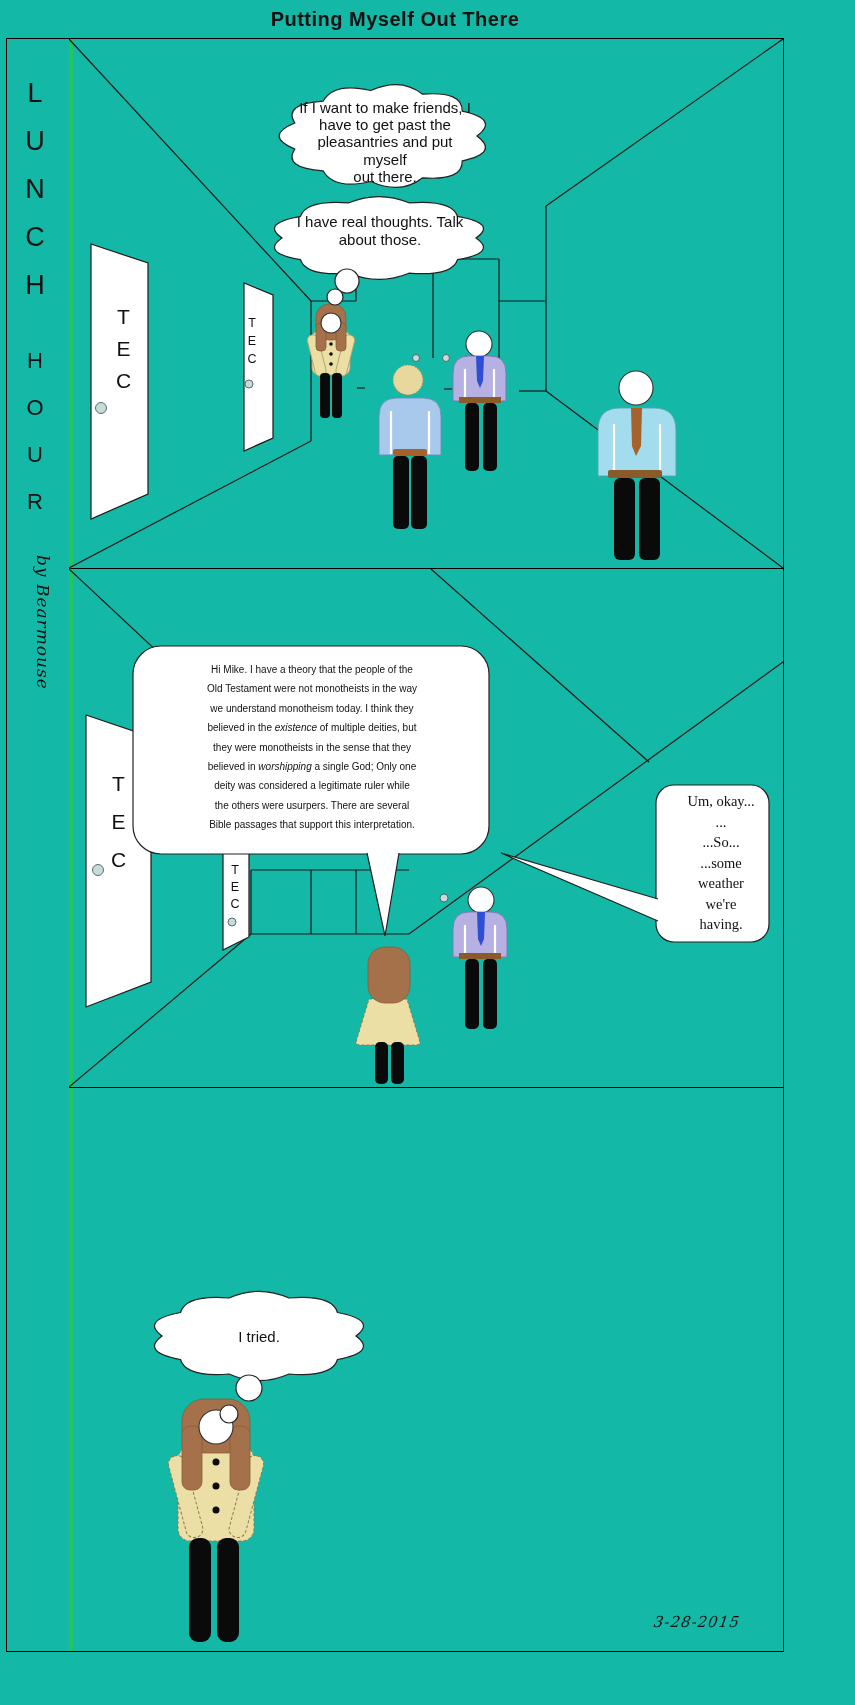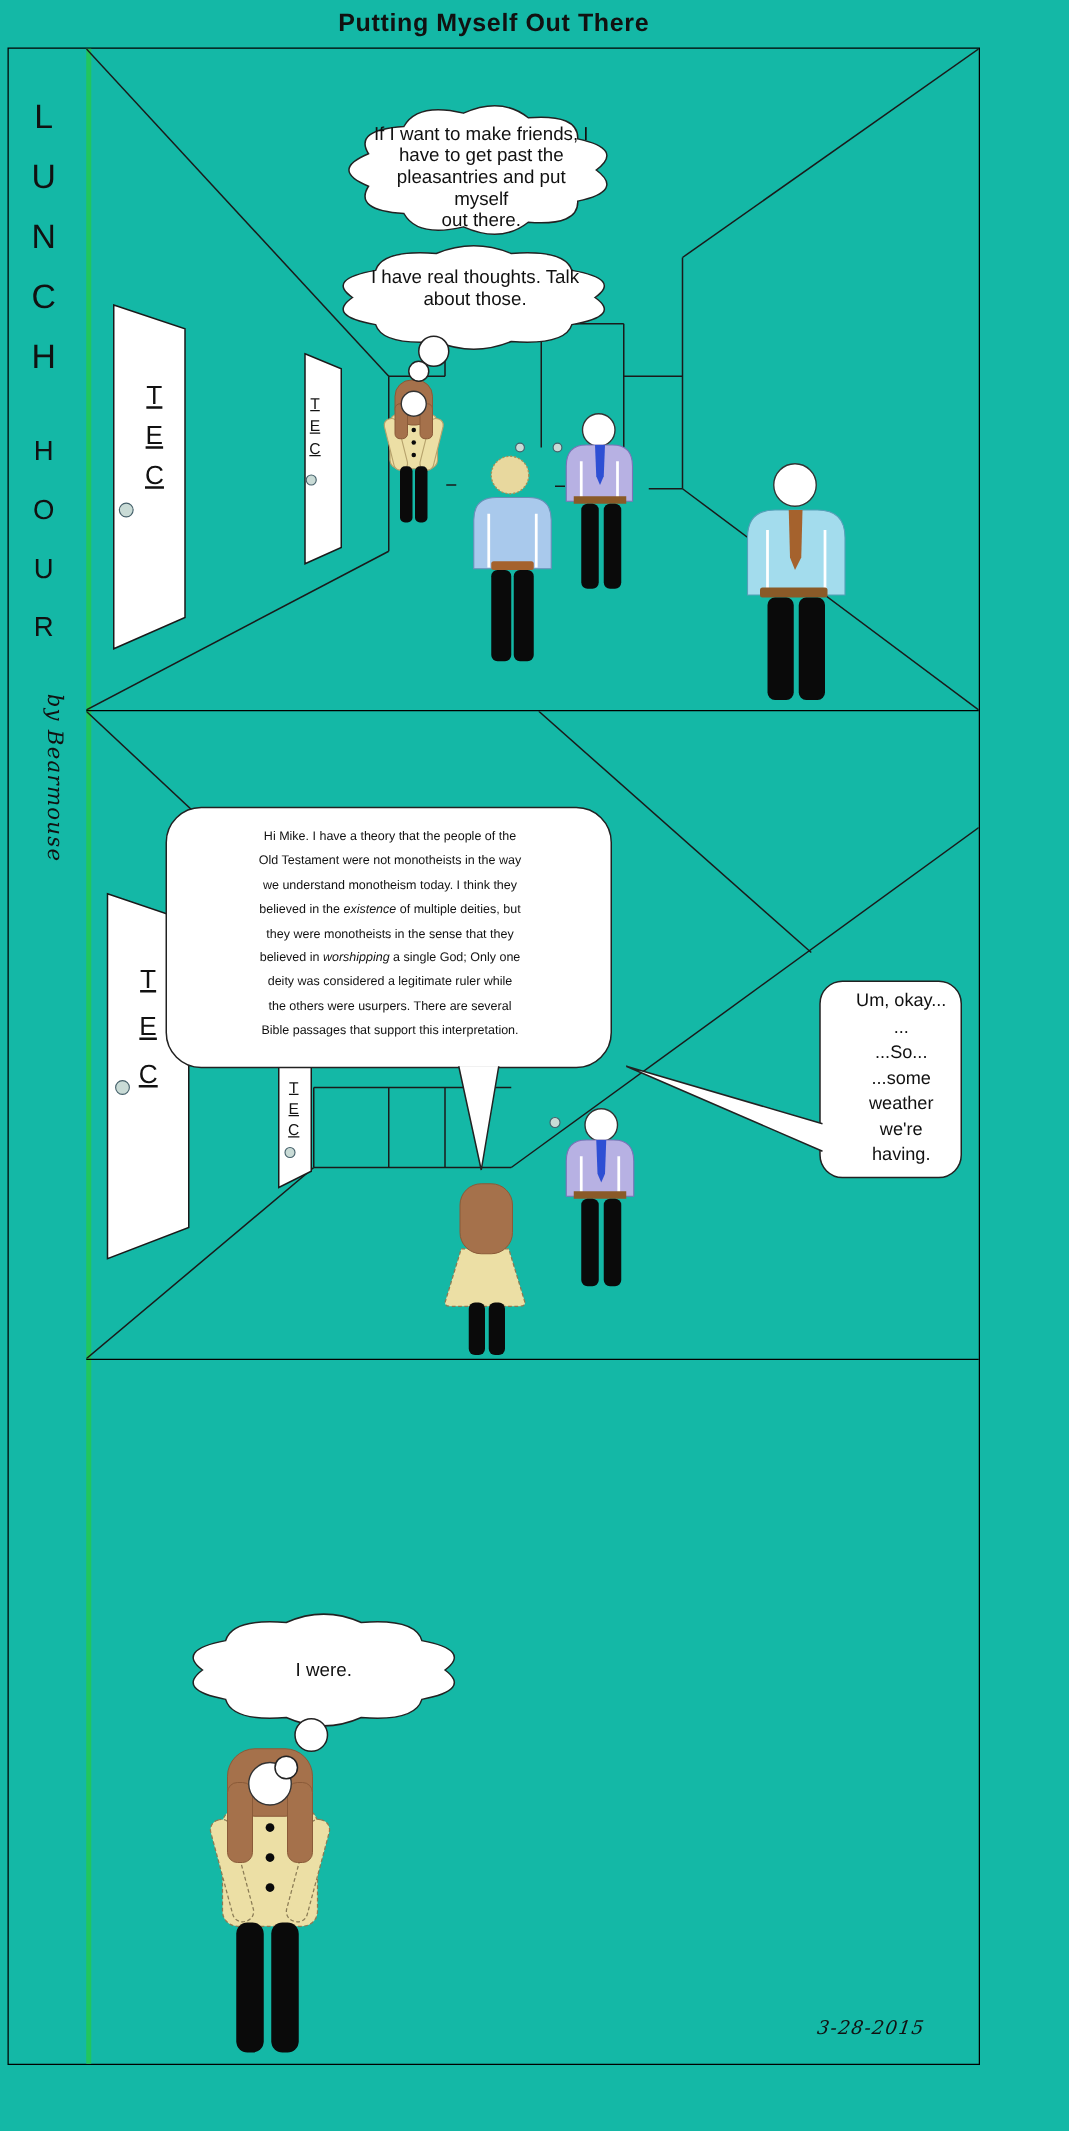--- a/index.html
+++ b/index.html
@@ -16,25 +16,25 @@
           font-family:"DejaVu Serif",serif;font-style:italic;font-size:17px;white-space:nowrap;letter-spacing:1px;}
   .panel{left:62px;width:714px;overflow:visible;}
   #panel1{top:0;height:529px;border-bottom:1px solid #000;}
   #panel2{top:530px;height:518px;border-bottom:1px solid #000;}
   #panel3{top:1049px;height:563px;}
   .panel svg{position:absolute;left:0;top:0;}
   .btxt{position:absolute;text-align:center;white-space:pre-line;}
   #p1-thought1{left:225px;top:60px;width:182px;font-size:15px;line-height:17.2px;}
   #p1-thought2{left:212px;top:174px;width:198px;font-size:15px;line-height:18px;}
   #p2-speech{left:73px;top:91px;width:340px;font-size:10px;line-height:19.4px;}
-  #p2-reply{left:588px;top:222px;width:128px;font-size:14.5px;line-height:20.5px;}
+  #p2-reply{left:588px;top:222px;width:128px;font-size:14.5px;line-height:20.5px;font-family:Liberation Serif, serif;}
   #p3-thought{left:120px;top:240px;width:140px;font-size:15px;}
   #p3-date{left:585px;top:525px;font-family:"DejaVu Serif",serif;font-style:italic;font-size:15px;
            transform:skewX(-8deg);letter-spacing:1px;}
-  .doorlabel{position:absolute;text-decoration:underline;}
+  .doorlabel{position:absolute;}
   #p1-door1-label{left:47px;top:262px;width:15px;font-size:21px;line-height:32px;}
   #p1-door2-label{left:178px;top:275px;width:10px;font-size:12.5px;line-height:18px;}
   #p2-door1-label{left:42px;top:196px;width:15px;font-size:21px;line-height:38px;}
   #p2-door2-label{left:161px;top:293px;width:10px;font-size:12.5px;line-height:17px;}
   em{}
   .hall{stroke:#1a1a1a;stroke-width:1.2;fill:none;}
   .door{fill:#fff;stroke:#1a1a1a;stroke-width:1.2;}
   .knob{fill:var(--knob);stroke:#45606a;stroke-width:.9;}
   .bubble{fill:#fff;stroke:#222;stroke-width:1.2;}
   .tail{fill:#fff;stroke:#222;stroke-width:1.2;}
@@ -231,18 +231,18 @@
           <circle class="black" cx="147" cy="374" r="3.5"></circle>
           <circle class="black" cx="147" cy="398" r="3.5"></circle>
           <circle class="black" cx="147" cy="422" r="3.5"></circle>
         </g>
         <g>
           <path class="bubble" d="M287.0 248.0 Q308.4 263.9 268.5 271.5 Q263.2 289.5 220.0 286.0 Q190.0 299.4 160.0 286.0 Q116.8 289.5 111.5 271.5 Q71.6 263.9 93.0 248.0 Q71.6 232.1 111.5 224.5 Q116.8 206.5 160.0 210.0 Q190.0 196.6 220.0 210.0 Q263.2 206.5 268.5 224.5 Q308.4 232.1 287.0 248.0 Z"></path>
           <circle class="bubble" cx="180" cy="300" r="13"></circle>
           <circle class="bubble" cx="160" cy="326" r="9"></circle>
         </g>
       </svg>
-      <div class="btxt" id="p3-thought">I were.</div>
+      <div class="btxt" id="p3-thought">I tried.</div>
       <div class="abs" id="p3-date">3-28-2015</div>
     </div>
 
   </div>
 </div>
 
 </body></html>

